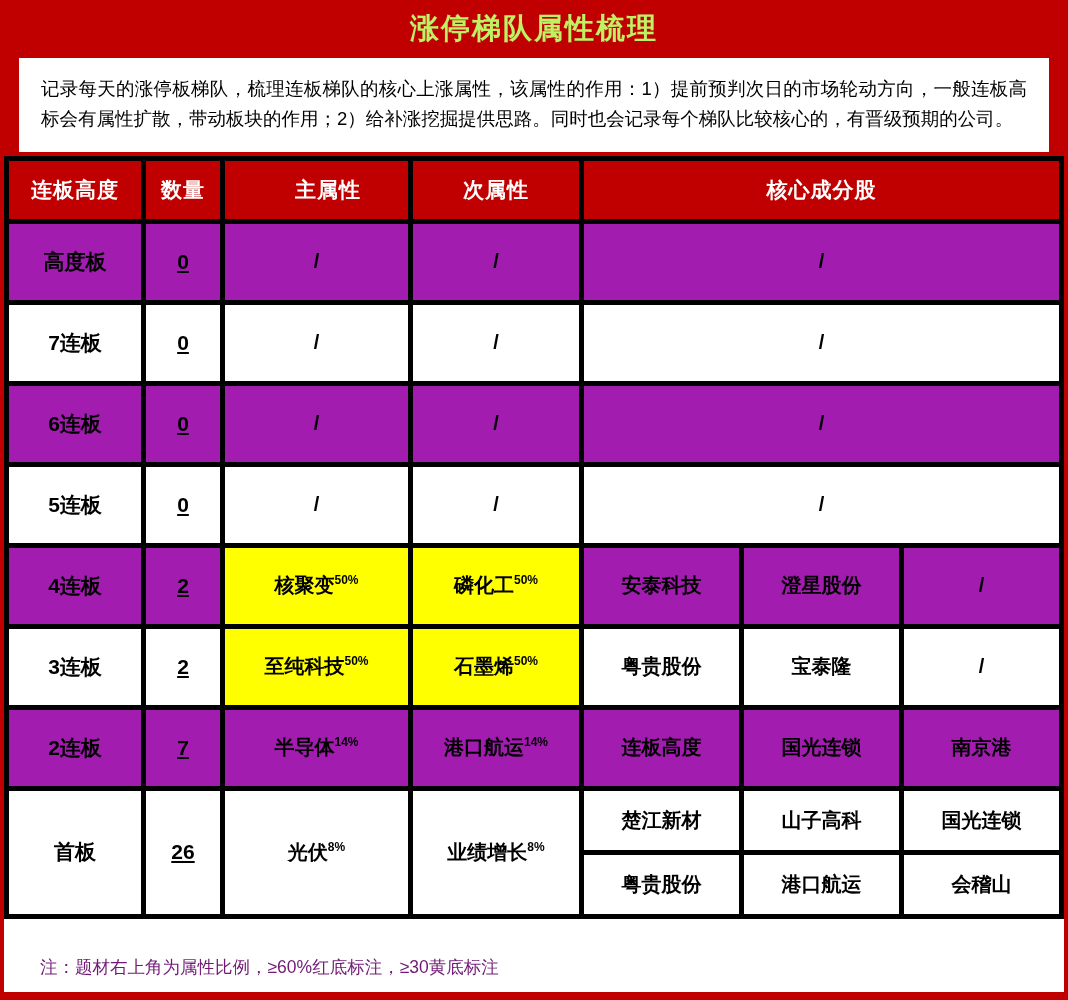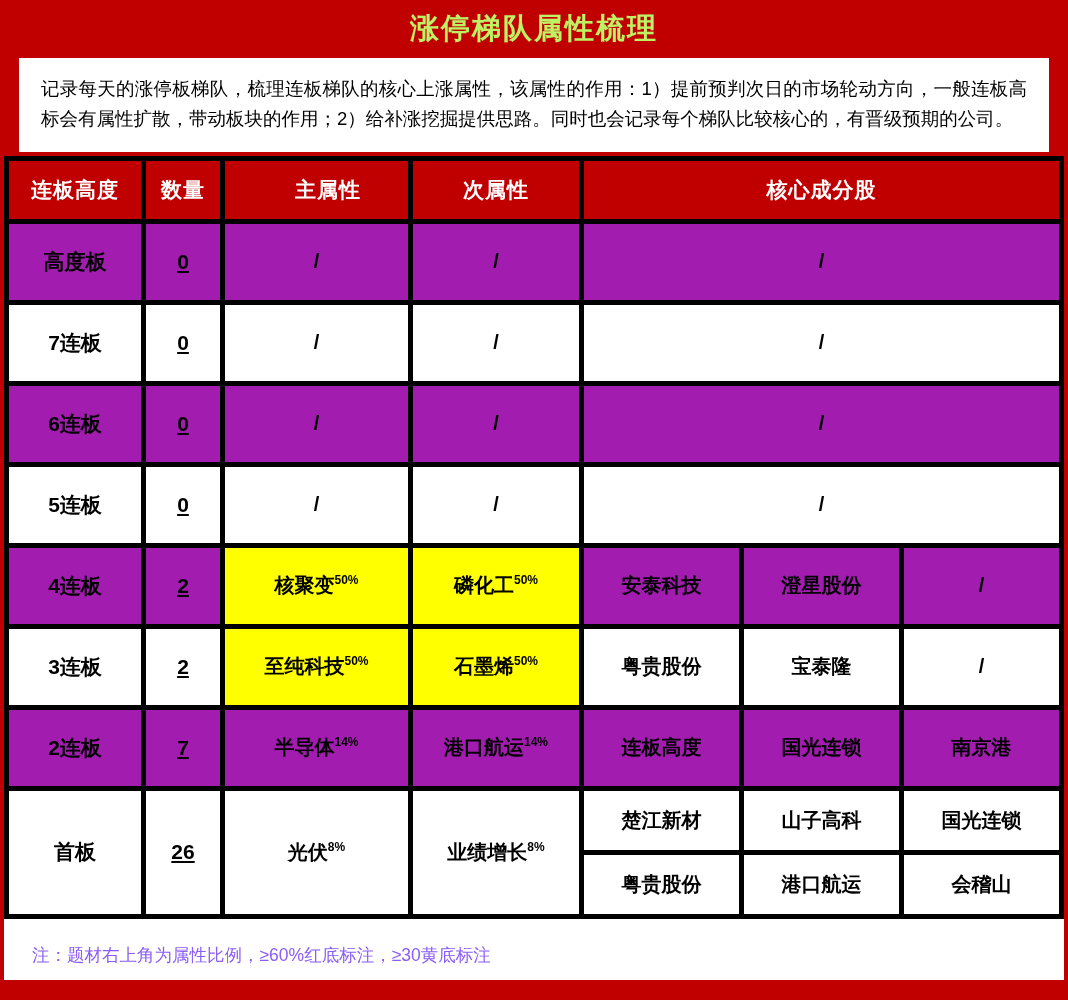--- a/index.html
+++ b/index.html
@@ -104,25 +104,25 @@
     vertical-align: super;
     line-height: 0;
   }
   .stock {
     font-size: 20px;
   }
   .sub-row td {
     height: 57px;
   }
   .footer {
-    margin: 0 4px 20px 4px;
-    background: #ffffff;
-    padding: 13px 0 13px 28px;
+    margin: 0 4px 8px 4px;
+    background: #ffffff;
+    padding: 13px 0 13px 36px;
     font-size: 17.5px;
-    color: #8b5cf6;
+    color: #701a75;
   }
 </style>
 </head>
 <body>
 
 <div class="page">
 
   <div class="title-bar">
     <span>涨停梯队属性梳理</span>
   </div>

